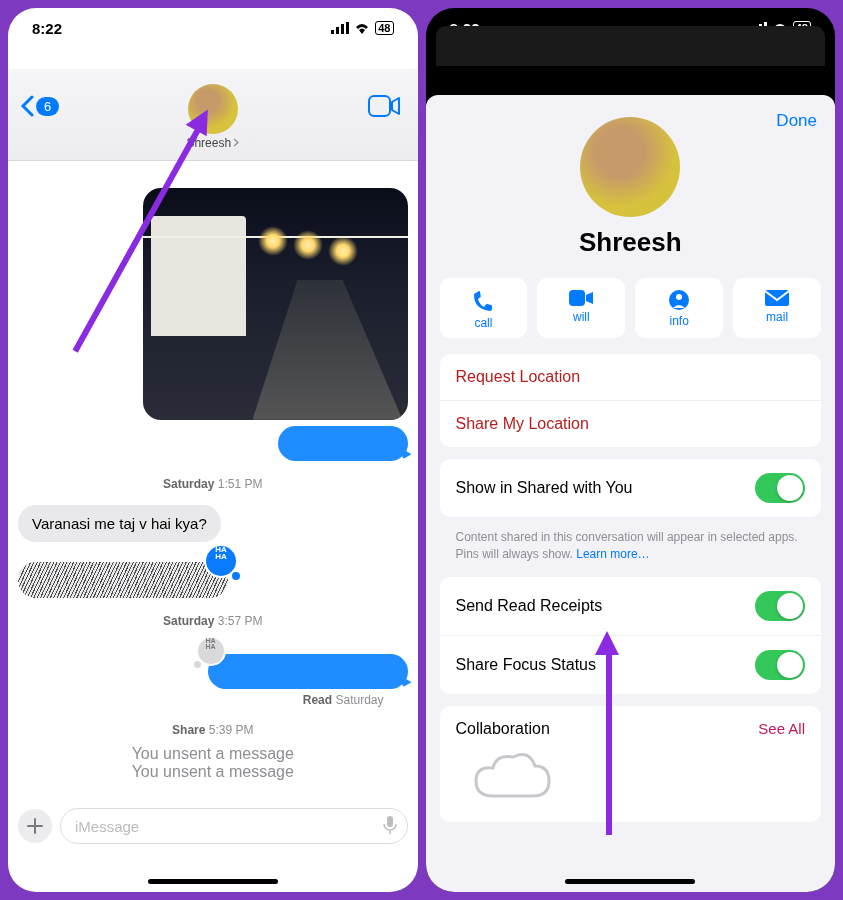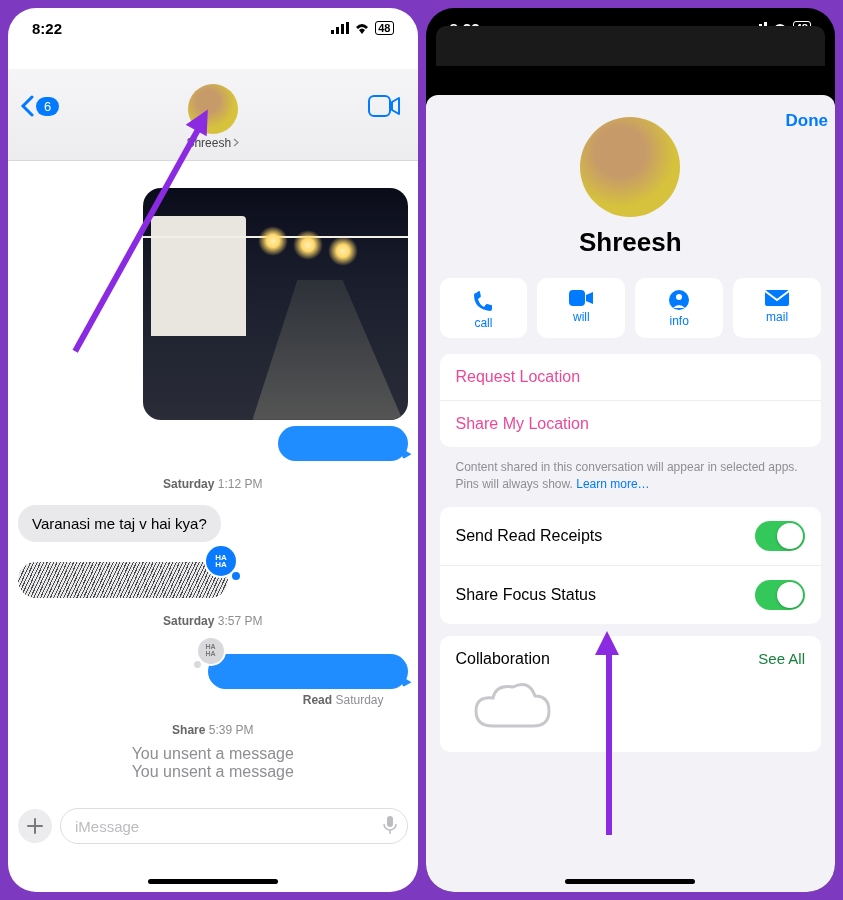--- a/index.html
+++ b/index.html
@@ -148,21 +148,21 @@
   }
   .ts b { color:#666; font-weight:600; }
   .haha-badge {
     position: absolute;
     background: #0a7bff;
     color: #fff;
     font-size: 8px;
     font-weight: 700;
     border-radius: 50%;
     width: 30px; height: 30px;
-    display:flex; align-items:center; justify-content:center;
+    display:flex; justify-content:center;
     line-height: 0.9;
     text-align:center;
   }
   .haha-badge.big { right: -8px; top: -16px; box-shadow: 0 0 0 2px #fff; }
   .haha-badge.big::after{content:''; position:absolute; width:8px;height:8px;background:#0a7bff;border-radius:50%;right:-4px;bottom:-4px;}
   .haha-badge.grey { background:#d9d9dc; color:#7a7a7e; left:-10px; top:-16px; width:26px;height:26px; box-shadow:0 0 0 2px #fff;}
   .haha-badge.grey::after{content:''; position:absolute; width:7px;height:7px;background:#d9d9dc;border-radius:50%;left:-4px;bottom:-4px;}
   .read-line { text-align:right; font-size:12px; color:#8e8e93; margin-top:4px; margin-right:24px;}
   .read-line b { color:#666; }
   .unsent { text-align:center; font-size:16px; color:#8e8e93; margin-top:0; }
@@ -195,51 +195,51 @@
     background:#f2f2f7;
     border-radius: 12px 12px 0 0;
     margin-top: 26px;
     flex:1;
     display:flex;
     flex-direction:column;
     position: relative;
     overflow:hidden;
   }
   .sheet-top { position:relative; text-align:center; padding: 14px 16px 6px; }
-  .done { position:absolute; right:7px; top:16px; color:#007aff; font-size:17px; font-weight:700;}
+  .done { position:absolute; right:18px; top:16px; color:#007aff; font-size:17px; font-weight:400;}
   .contact-title { font-size:26px; font-weight:700; text-align:center; margin-bottom:14px;}
   .action-row { display:flex; gap:10px; padding: 0 14px 16px; }
   .action {
     flex:1; background:#fff; border-radius:10px; text-align:center; padding:12px 4px 8px;
     color:#007aff; font-size:12px;
   }
   .action svg { display:block; margin:0 auto 4px; }
   .card { background:#fff; margin: 0 14px 12px; border-radius:10px; overflow:hidden; }
   .row {
     display:flex; justify-content:space-between; align-items:center;
     padding: 14px 16px; font-size:16px;
   }
   .row + .row { border-top:1px solid #eceef0; }
-  .link-row { color:#ec4899;align-items:flex-end; }
+  .link-row { color:#b91c1c;align-items:flex-end; }
   .hint { font-size:12px; color:#8e8e93; padding: 0 30px 14px; line-height:1.4; }
   .hint a { color:#007aff; text-decoration:none; }
   .switch {
     width:50px;height:30px;border-radius:15px;position:relative;
   }
   .switch.on { background:#34c759; }
   .switch.off { background:#e9e9eb; }
   .switch .knob {
     position:absolute; width:26px;height:26px;background:#fff;border-radius:50%;
     top:2px; box-shadow:0 1px 3px rgba(0,0,0,0.25);
   }
   .switch.on .knob { right:2px; }
   .switch.off .knob { left:2px; }
   .section-header { display:flex; justify-content:space-between; padding:14px 16px 8px; align-items:center;}
   .section-header .title { font-size:16px; font-weight:500;}
-  .see-all { color:#15803d; font-size:15px; }
+  .see-all { color:#be185d; font-size:15px; }
   .behind-sheet {
     position:absolute; top:18px; left:10px; right:10px; height:40px;
     background:#1a1a1a; border-radius:10px 10px 0 0;
   }
 </style>
 </head>
 <body>
 
 <div class="outer">
 
@@ -289,21 +289,21 @@
         <div class="building"></div>
         <div class="roofline"></div>
         <div class="walk"></div>
         <div class="lamp" style="left:115px;top:38px;"></div>
         <div class="lamp" style="left:150px;top:42px;"></div>
         <div class="lamp" style="left:185px;top:48px;"></div>
       </div>
       <div class="bubble-blue tail" style="width:130px;height:36px;"></div>
 
       <div class="ts">
-        <b>Saturday</b> <span>1:12 PM</span>
+        <b>Saturday</b> <span>1:51 PM</span>
       </div>
 
       <div class="bubble-grey">
         <span>Varanasi me taj v hai kya?</span>
       </div>
 
       <div class="bubble-grey scribble" style="width:210px;height:36px;margin-top:20px;">
         <div class="haha-badge big">
             <span style="white-space:pre;font-size:8px;">HA
 HA</span>
@@ -414,20 +414,28 @@
 
       <div class="card">
         <div class="row link-row">
             <span>Request Location</span>
           </div>
         <div class="row link-row">
             <span>Share My Location</span>
           </div>
       </div>
 
+      <div class="card">
+        <div class="row">
+          <span>Show in Shared with You</span>
+          <div class="switch on">
+              <div class="knob"></div>
+            </div>
+        </div>
+      </div>
       <div class="hint">
         <span>Content shared in this conversation will appear in selected apps. Pins will always show.</span>
         <a>Learn more…</a>
       </div>
 
       <div class="card">
         <div class="row">
           <span>Send Read Receipts</span>
           <div class="switch on">
               <div class="knob"></div>

